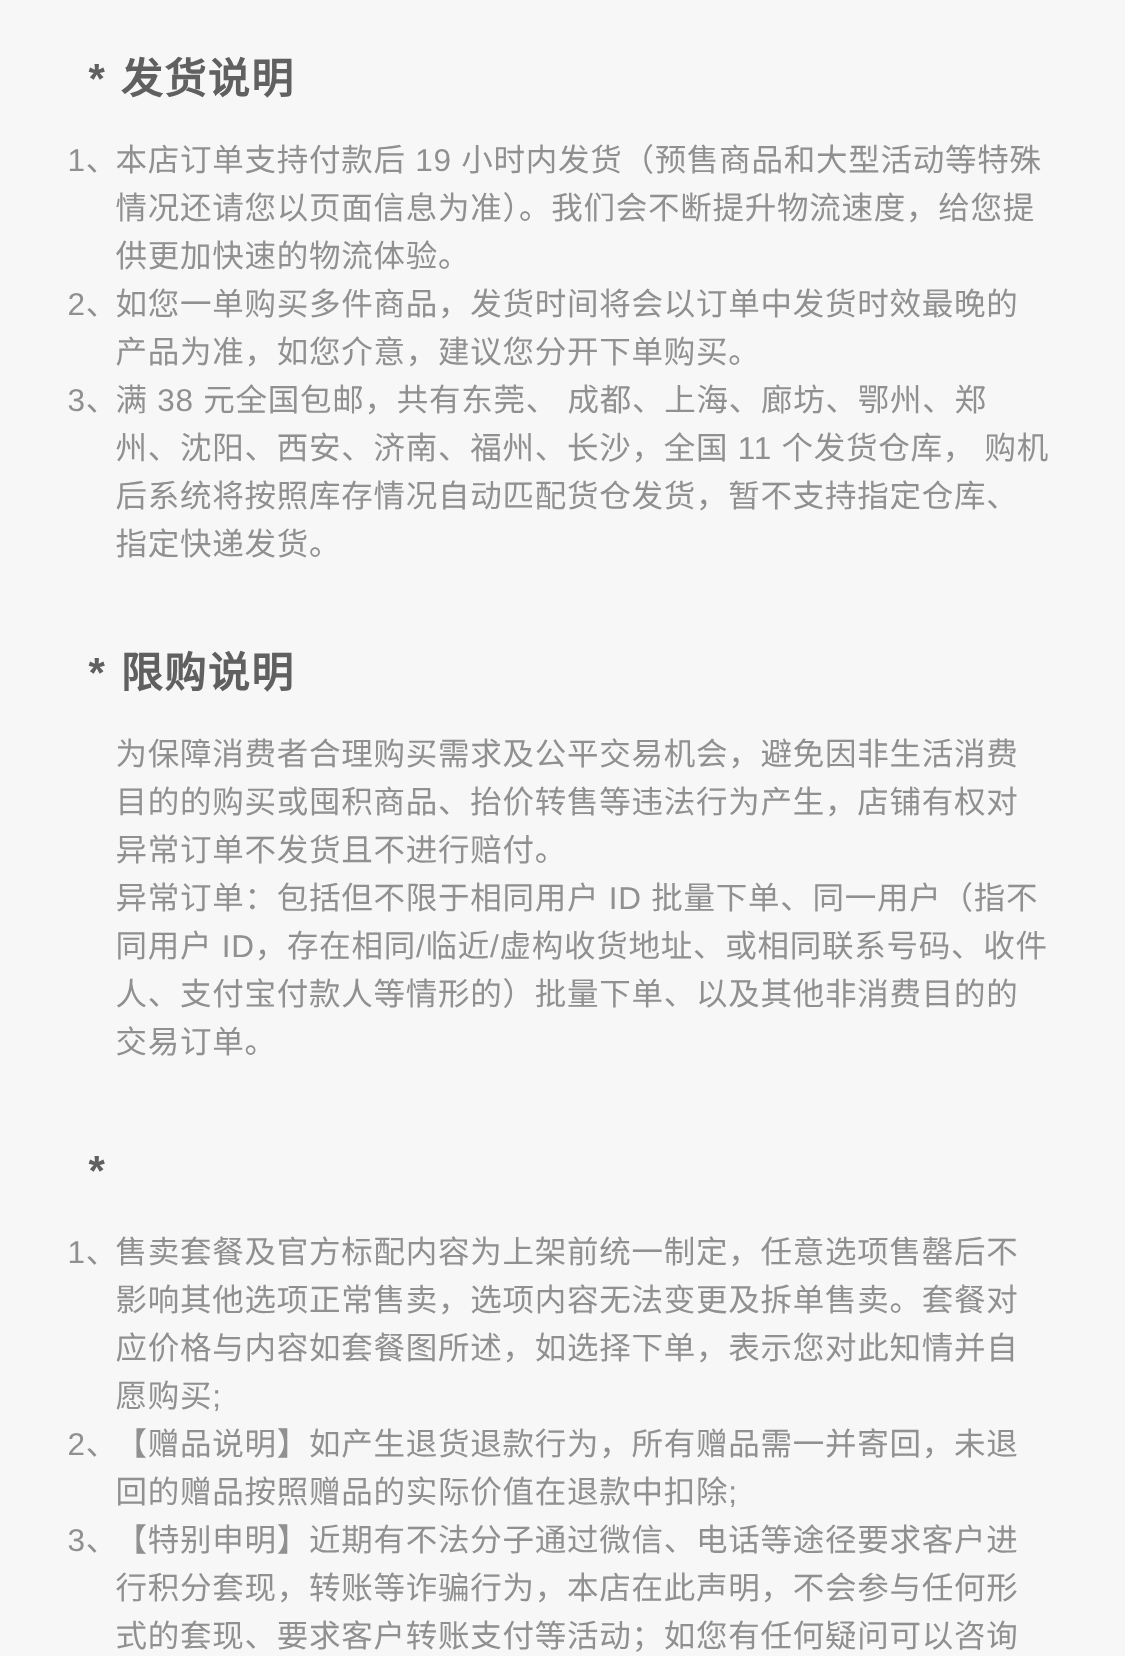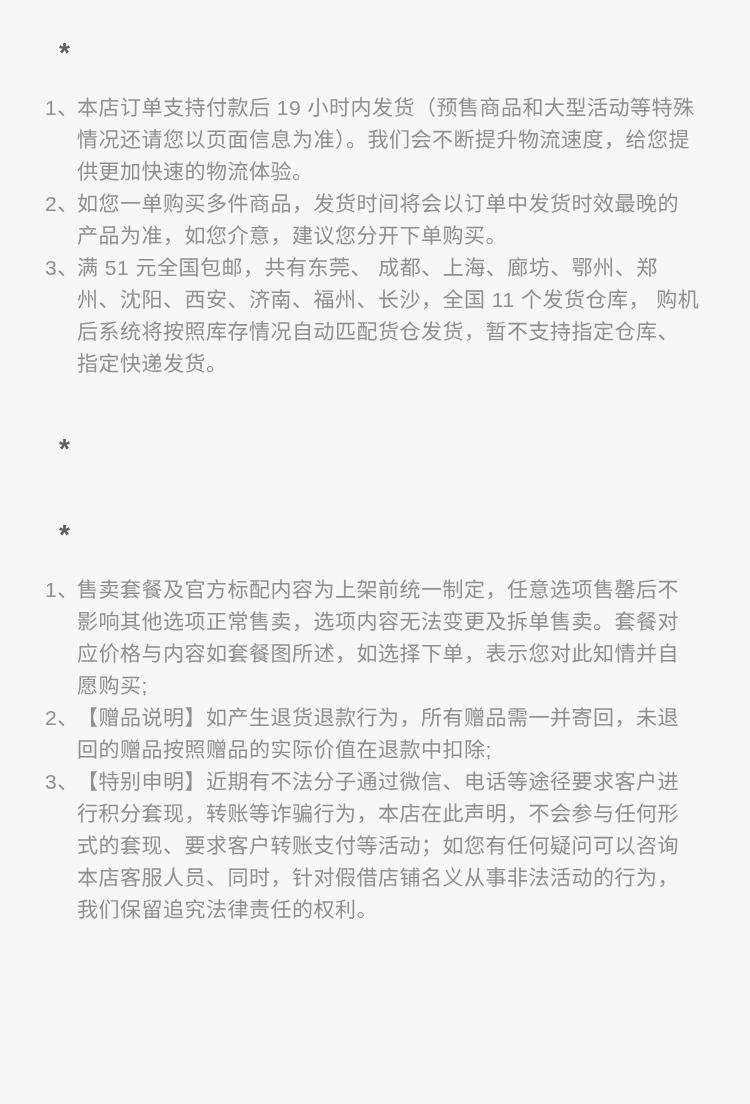--- a/index.html
+++ b/index.html
@@ -55,41 +55,47 @@
   .para-block { padding-left: 32px; }
 </style>
 </head>
 <body>
 
 <div class="page">
 
   <section class="notice-section">
     <h2 class="section-heading">
       <span class="star">*</span>
+      <span>发货说明</span>
     </h2>
     <div class="body-text">
       <div class="num-item">
         <span class="num">1、</span>
         <p class="txt">本店订单支持付款后 19 小时内发货（预售商品和大型活动等特殊情况还请您以页面信息为准）。我们会不断提升物流速度，给您提供更加快速的物流体验。</p>
       </div>
       <div class="num-item">
         <span class="num">2、</span>
         <p class="txt">如您一单购买多件商品，发货时间将会以订单中发货时效最晚的产品为准，如您介意，建议您分开下单购买。</p>
       </div>
       <div class="num-item">
         <span class="num">3、</span>
-        <p class="txt">满 51 元全国包邮，共有东莞、 成都、上海、廊坊、鄂州、郑州、沈阳、西安、济南、福州、长沙，全国 11 个发货仓库， 购机后系统将按照库存情况自动匹配货仓发货，暂不支持指定仓库、指定快递发货。</p>
+        <p class="txt">满 38 元全国包邮，共有东莞、 成都、上海、廊坊、鄂州、郑州、沈阳、西安、济南、福州、长沙，全国 11 个发货仓库， 购机后系统将按照库存情况自动匹配货仓发货，暂不支持指定仓库、指定快递发货。</p>
       </div>
     </div>
   </section>
 
   <section class="notice-section">
     <h2 class="section-heading">
       <span class="star">*</span>
+      <span>限购说明</span>
     </h2>
+    <div class="body-text para-block">
+      <p>为保障消费者合理购买需求及公平交易机会，避免因非生活消费目的的购买或囤积商品、抬价转售等违法行为产生，店铺有权对异常订单不发货且不进行赔付。</p>
+      <p>异常订单：包括但不限于相同用户 ID 批量下单、同一用户（指不同用户 ID，存在相同/临近/虚构收货地址、或相同联系号码、收件人、支付宝付款人等情形的）批量下单、以及其他非消费目的的交易订单。</p>
+    </div>
   </section>
 
   <section class="notice-section">
     <h2 class="section-heading">
       <span class="star">*</span>
     </h2>
     <div class="body-text">
       <div class="num-item">
         <span class="num">1、</span>
         <p class="txt">售卖套餐及官方标配内容为上架前统一制定，任意选项售罄后不影响其他选项正常售卖，选项内容无法变更及拆单售卖。套餐对应价格与内容如套餐图所述，如选择下单，表示您对此知情并自愿购买;</p>

